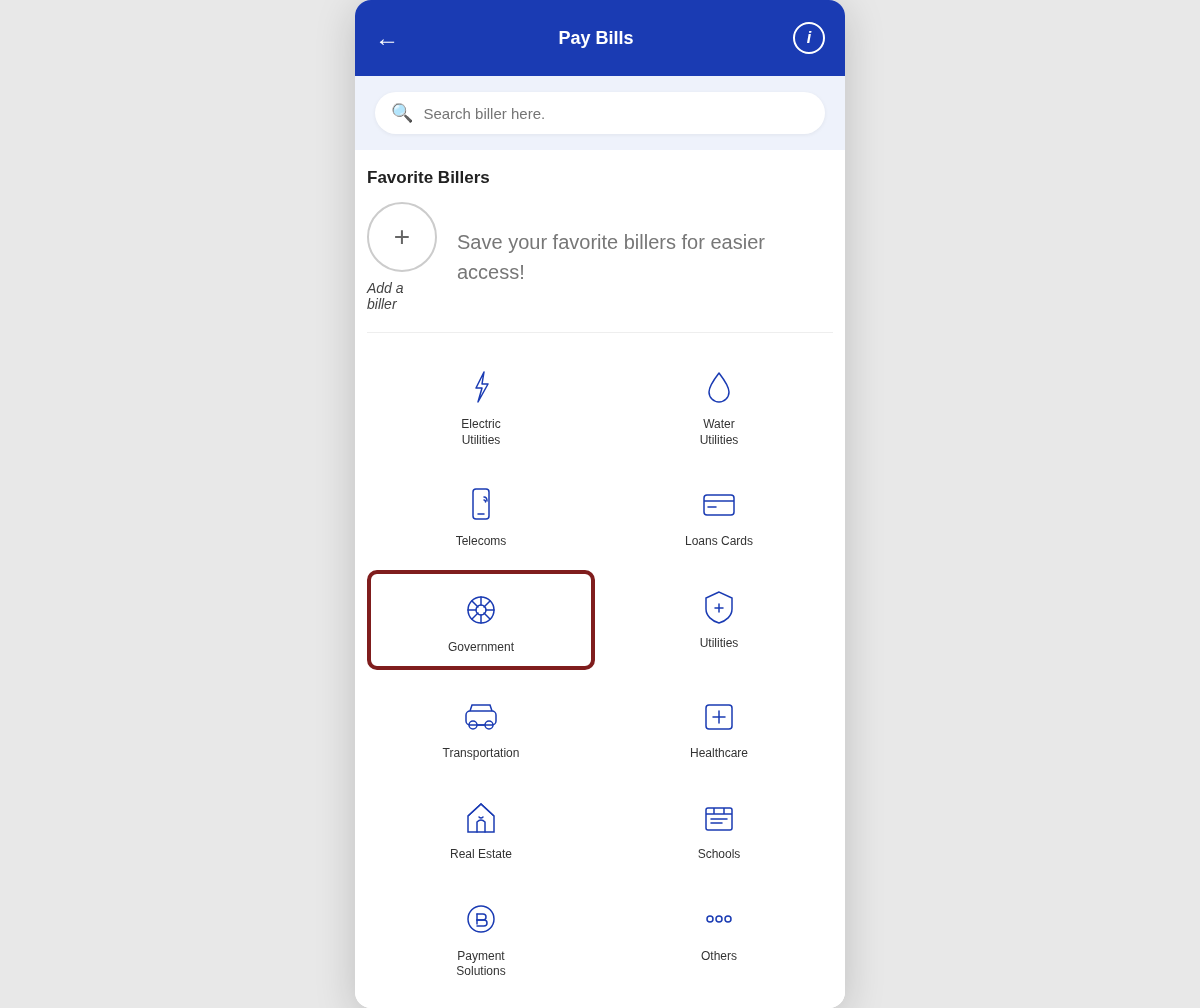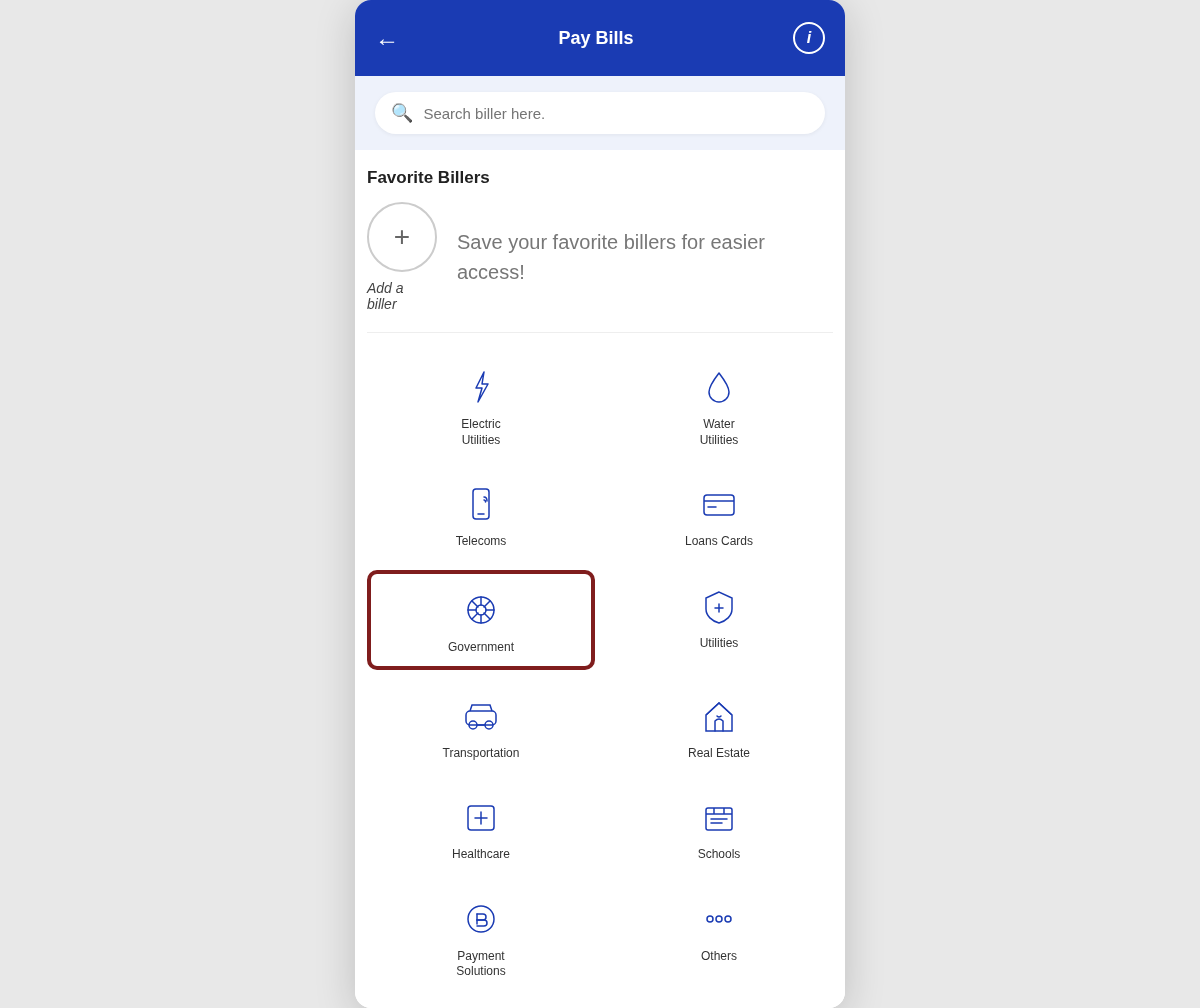--- a/index.html
+++ b/index.html
@@ -294,38 +294,38 @@
             <circle cx="27" cy="28" r="4"></circle>
             <line x1="15" y1="28" x2="23" y2="28"></line>
           </svg>
         </div>
         <span class="category-label">Transportation</span>
       </div>
 
       <div class="category-item">
         <div class="category-icon">
           <svg viewBox="0 0 38 38">
+            <rect x="6" y="8" width="26" height="24" rx="3"></rect>
+            <line x1="19" y1="14" x2="19" y2="26" stroke-linecap="round"></line>
+            <line x1="13" y1="20" x2="25" y2="20" stroke-linecap="round"></line>
+          </svg>
+        </div>
+        <span class="category-label">Healthcare</span>
+      </div>
+
+      <div class="category-item">
+        <div class="category-icon">
+          <svg viewBox="0 0 38 38">
             <path d="M19 6 L6 18 L6 34 L32 34 L32 18 Z"></path>
             <path d="M6 18 L19 6 L32 18"></path>
             <path d="M15 34 L15 24 Q19 20 23 24 L23 34" stroke-linecap="round"></path>
             <path d="M17 19 q2 2 4 0" stroke-linecap="round"></path>
           </svg>
         </div>
         <span class="category-label">Real Estate</span>
-      </div>
-
-      <div class="category-item">
-        <div class="category-icon">
-          <svg viewBox="0 0 38 38">
-            <rect x="6" y="8" width="26" height="24" rx="3"></rect>
-            <line x1="19" y1="14" x2="19" y2="26" stroke-linecap="round"></line>
-            <line x1="13" y1="20" x2="25" y2="20" stroke-linecap="round"></line>
-          </svg>
-        </div>
-        <span class="category-label">Healthcare</span>
       </div>
 
       <div class="category-item">
         <div class="category-icon">
           <svg viewBox="0 0 38 38">
             <rect x="6" y="10" width="26" height="22" rx="2"></rect>
             <line x1="6" y1="16" x2="32" y2="16"></line>
             <line x1="14" y1="10" x2="14" y2="16"></line>
             <line x1="24" y1="10" x2="24" y2="16"></line>
             <line x1="11" y1="21" x2="27" y2="21" stroke-linecap="round"></line>

